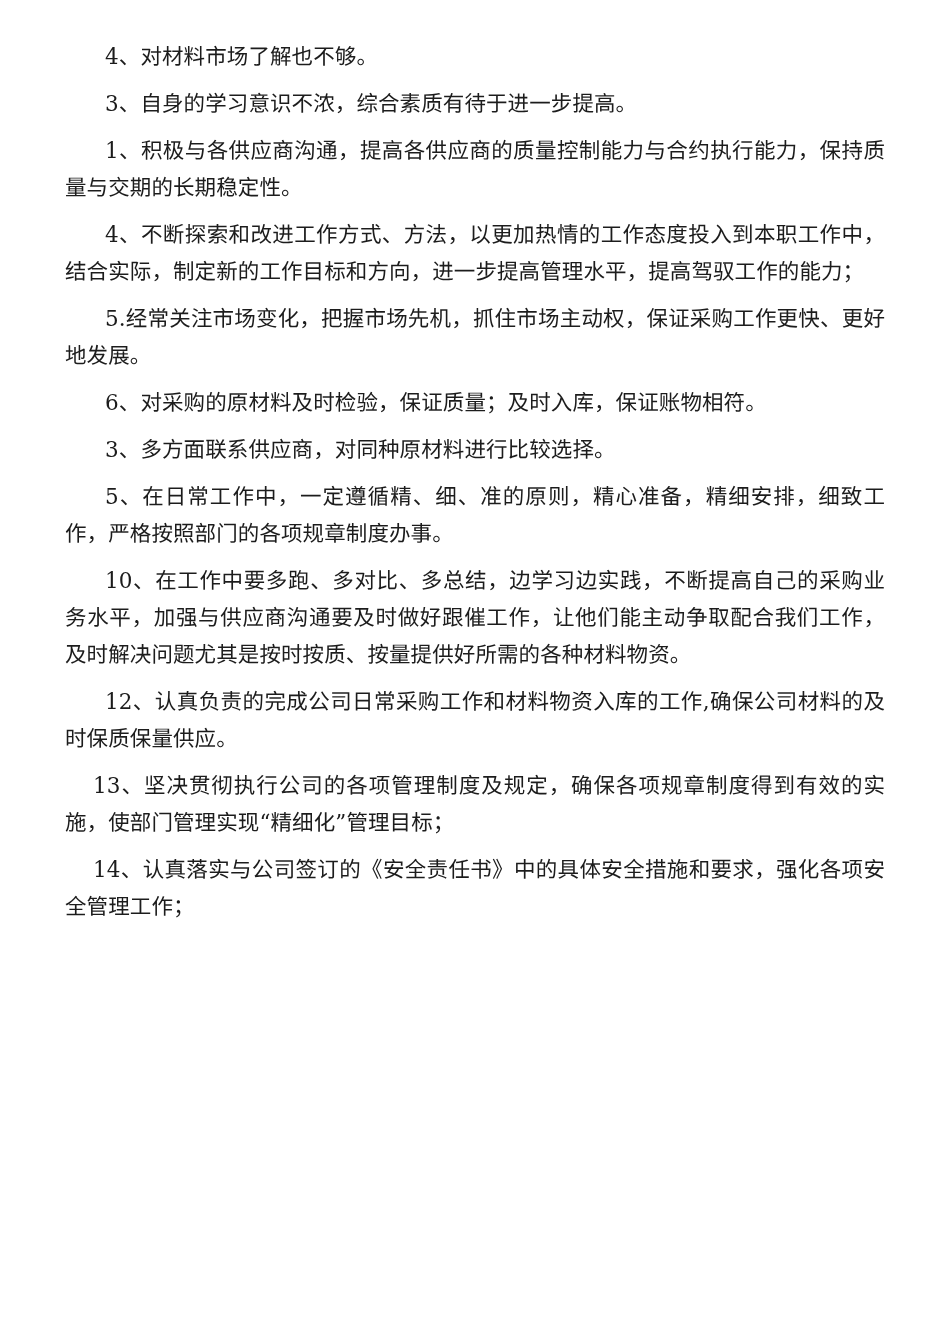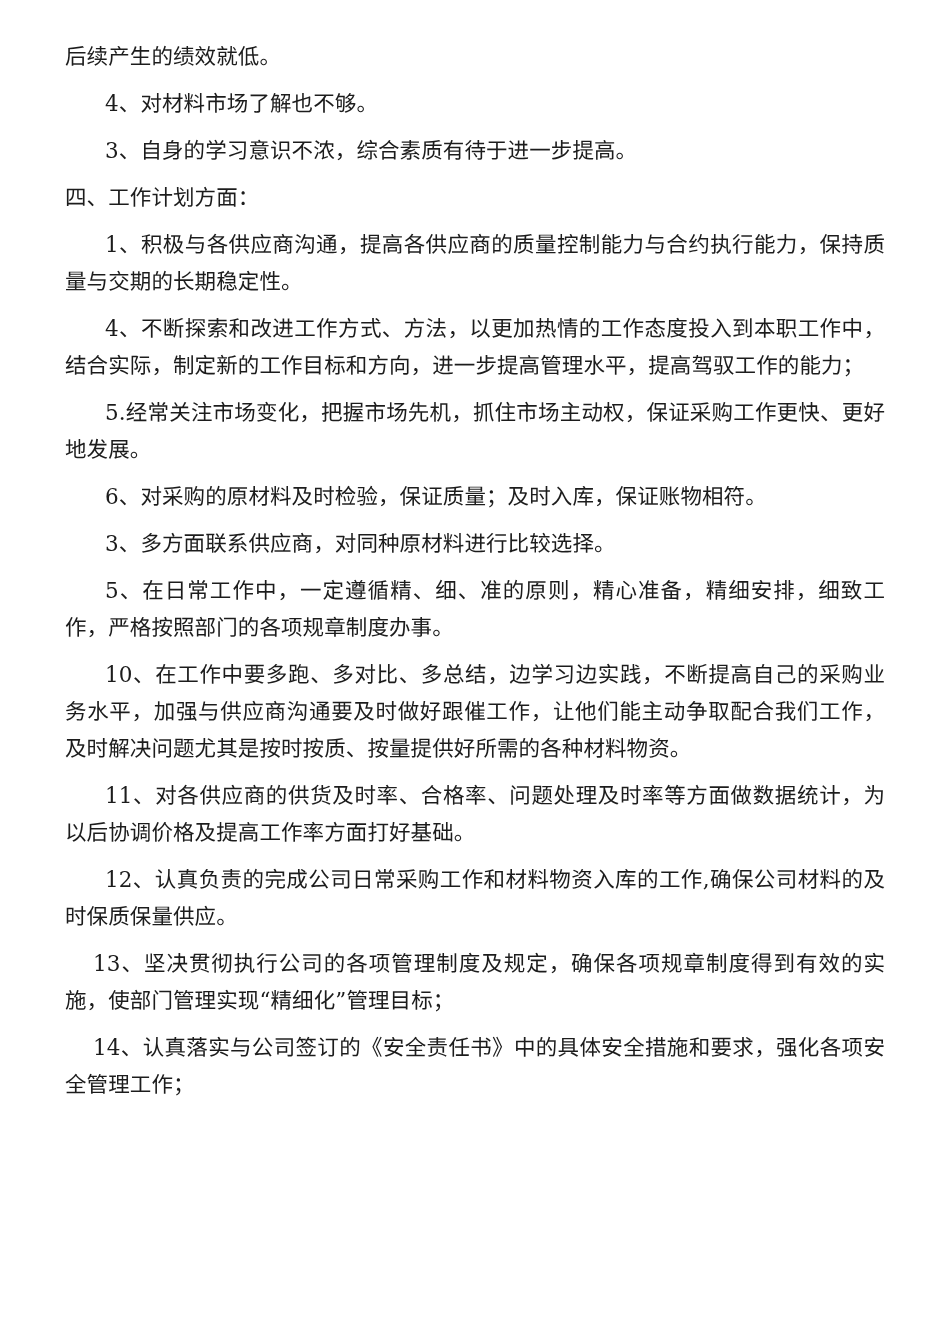--- a/index.html
+++ b/index.html
@@ -62,29 +62,26 @@
   .para.heading + .para {
     margin-top: 6px;
   }
 </style>
 </head>
 <body>
 
 <div class="page">
   <div class="doc-body" id="doc-body">
 
-  <p class="para flush">后续产生的绩效就低。</p>
       <p class="para indent">4、对材料市场了解也不够。</p>
       <p class="para indent">3、自身的学习意识不浓，综合素质有待于进一步提高。</p>
-      <p class="para heading">四、工作计划方面：</p>
       <p class="para indent">1、积极与各供应商沟通，提高各供应商的质量控制能力与合约执行能力，保持质量与交期的长期稳定性。</p>
       <p class="para indent">4、不断探索和改进工作方式、方法，以更加热情的工作态度投入到本职工作中，结合实际，制定新的工作目标和方向，进一步提高管理水平，提高驾驭工作的能力；</p>
       <p class="para indent">5.经常关注市场变化，把握市场先机，抓住市场主动权，保证采购工作更快、更好地发展。</p>
       <p class="para indent">6、对采购的原材料及时检验，保证质量；及时入库，保证账物相符。</p>
       <p class="para indent">3、多方面联系供应商，对同种原材料进行比较选择。</p>
       <p class="para indent">5、在日常工作中，一定遵循精、细、准的原则，精心准备，精细安排，细致工作，严格按照部门的各项规章制度办事。</p>
       <p class="para indent">10、在工作中要多跑、多对比、多总结，边学习边实践，不断提高自己的采购业务水平，加强与供应商沟通要及时做好跟催工作，让他们能主动争取配合我们工作，及时解决问题尤其是按时按质、按量提供好所需的各种材料物资。</p>
-      <p class="para indent">11、对各供应商的供货及时率、合格率、问题处理及时率等方面做数据统计，为以后协调价格及提高工作率方面打好基础。</p>
       <p class="para indent">12、认真负责的完成公司日常采购工作和材料物资入库的工作,确保公司材料的及时保质保量供应。</p>
       <p class="para indent-sm">13、坚决贯彻执行公司的各项管理制度及规定，确保各项规章制度得到有效的实施，使部门管理实现“精细化”管理目标；</p>
       <p class="para indent-sm">14、认真落实与公司签订的《安全责任书》中的具体安全措施和要求，强化各项安全管理工作；</p>
     </div>
 </div>
 
 </body></html>

